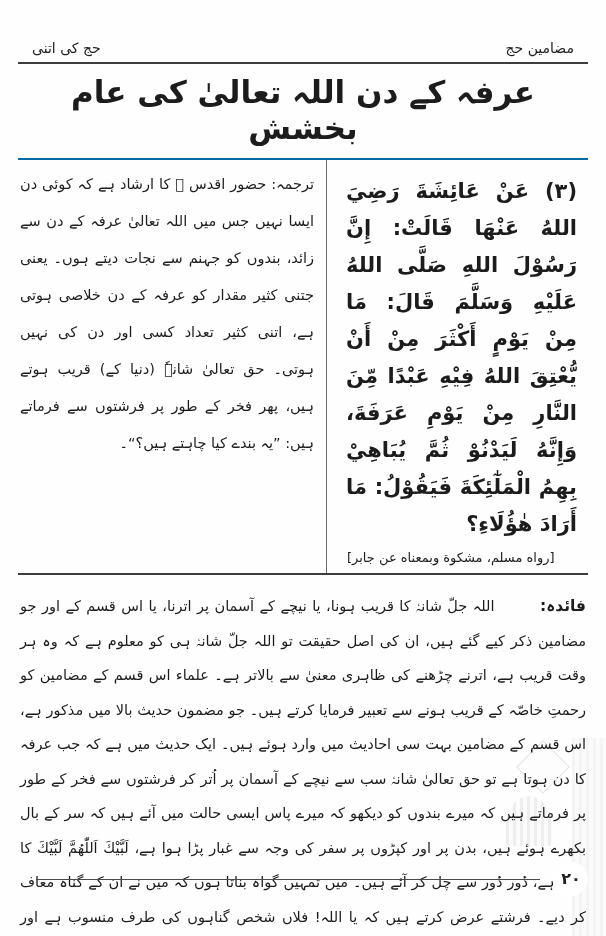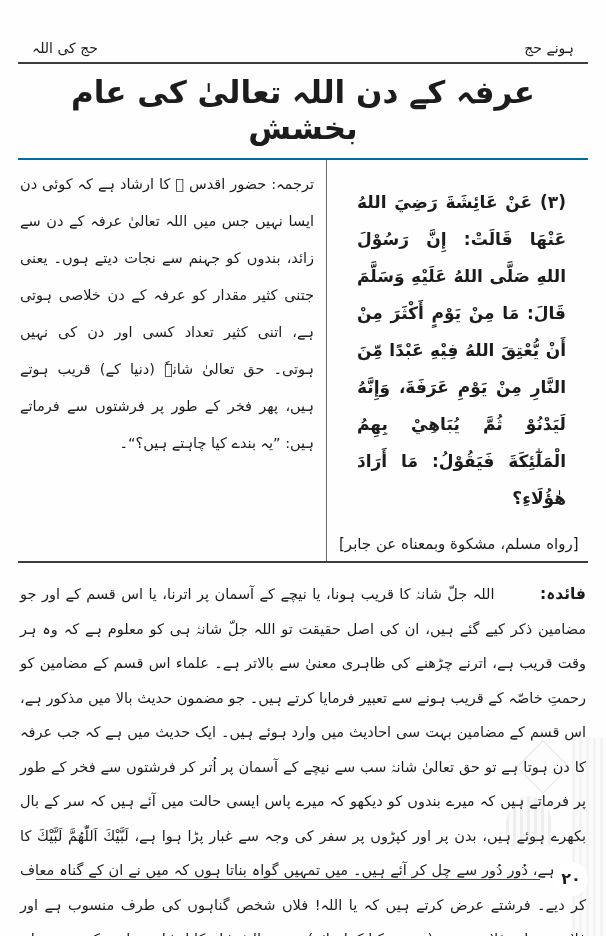--- a/index.html
+++ b/index.html
@@ -50,30 +50,30 @@
     box-sizing: border-box;
     padding: 6px 4px 6px 12px;
     border-left: 1px solid #6a6a6a;
   }
   .col-urdu {
     flex: 1;
     box-sizing: border-box;
     padding: 6px 12px 1px 2px;
   }
   .arabic-text {
-    margin: 18px;
-    font-size: 17px;
+    margin: 7px;
+    font-size: 21px;
     font-weight: bold;
     line-height: 37px;
     text-align: justify;
     text-justify: inter-word;
   }
   .arabic-ref {
-    margin: 6px 0 2px 0;
-    font-size: 15px;
+    margin: 6px 0 2px 8px;
+    font-size: 13px;
     text-align: left;
     direction: rtl;
   }
   .urdu-trans {
     margin: 0;
     font-size: 14.5px;
     line-height: 37px;
     text-align: justify;
     text-justify: inter-word;
   }
@@ -156,22 +156,22 @@
     opacity: .9;
     z-index: 1;
   }
 </style>
 </head>
 <body>
 
 <div class="page">
 
   <div class="running-header">
-    <span>ہونے حج</span>
-    <span>حج کی اللہ</span>
+    <span>مضامین حج</span>
+    <span>حج کی اتنی</span>
   </div>
 
   <div class="chapter-title">عرفہ کے دن اللہ تعالیٰ کی عام بخشش</div>
 
   <div class="columns">
     <div class="col-arabic">
       <p class="arabic-text">(۳) عَنْ عَائِشَةَ رَضِيَ اللهُ عَنْهَا قَالَتْ: إِنَّ رَسُوْلَ اللهِ صَلَّى اللهُ عَلَيْهِ وَسَلَّمَ قَالَ: مَا مِنْ يَوْمٍ أَكْثَرَ مِنْ أَنْ يُّعْتِقَ اللهُ فِيْهِ عَبْدًا مِّنَ النَّارِ مِنْ يَوْمِ عَرَفَةَ، وَإِنَّهُ لَيَدْنُوْ ثُمَّ يُبَاهِيْ بِهِمُ الْمَلٰٓئِكَةَ فَيَقُوْلُ: مَا أَرَادَ هٰؤُلَاءِ؟</p>
       <p class="arabic-ref">[رواه مسلم، مشكوة وبمعناه عن جابر]</p>
     </div>
     <div class="col-urdu">

